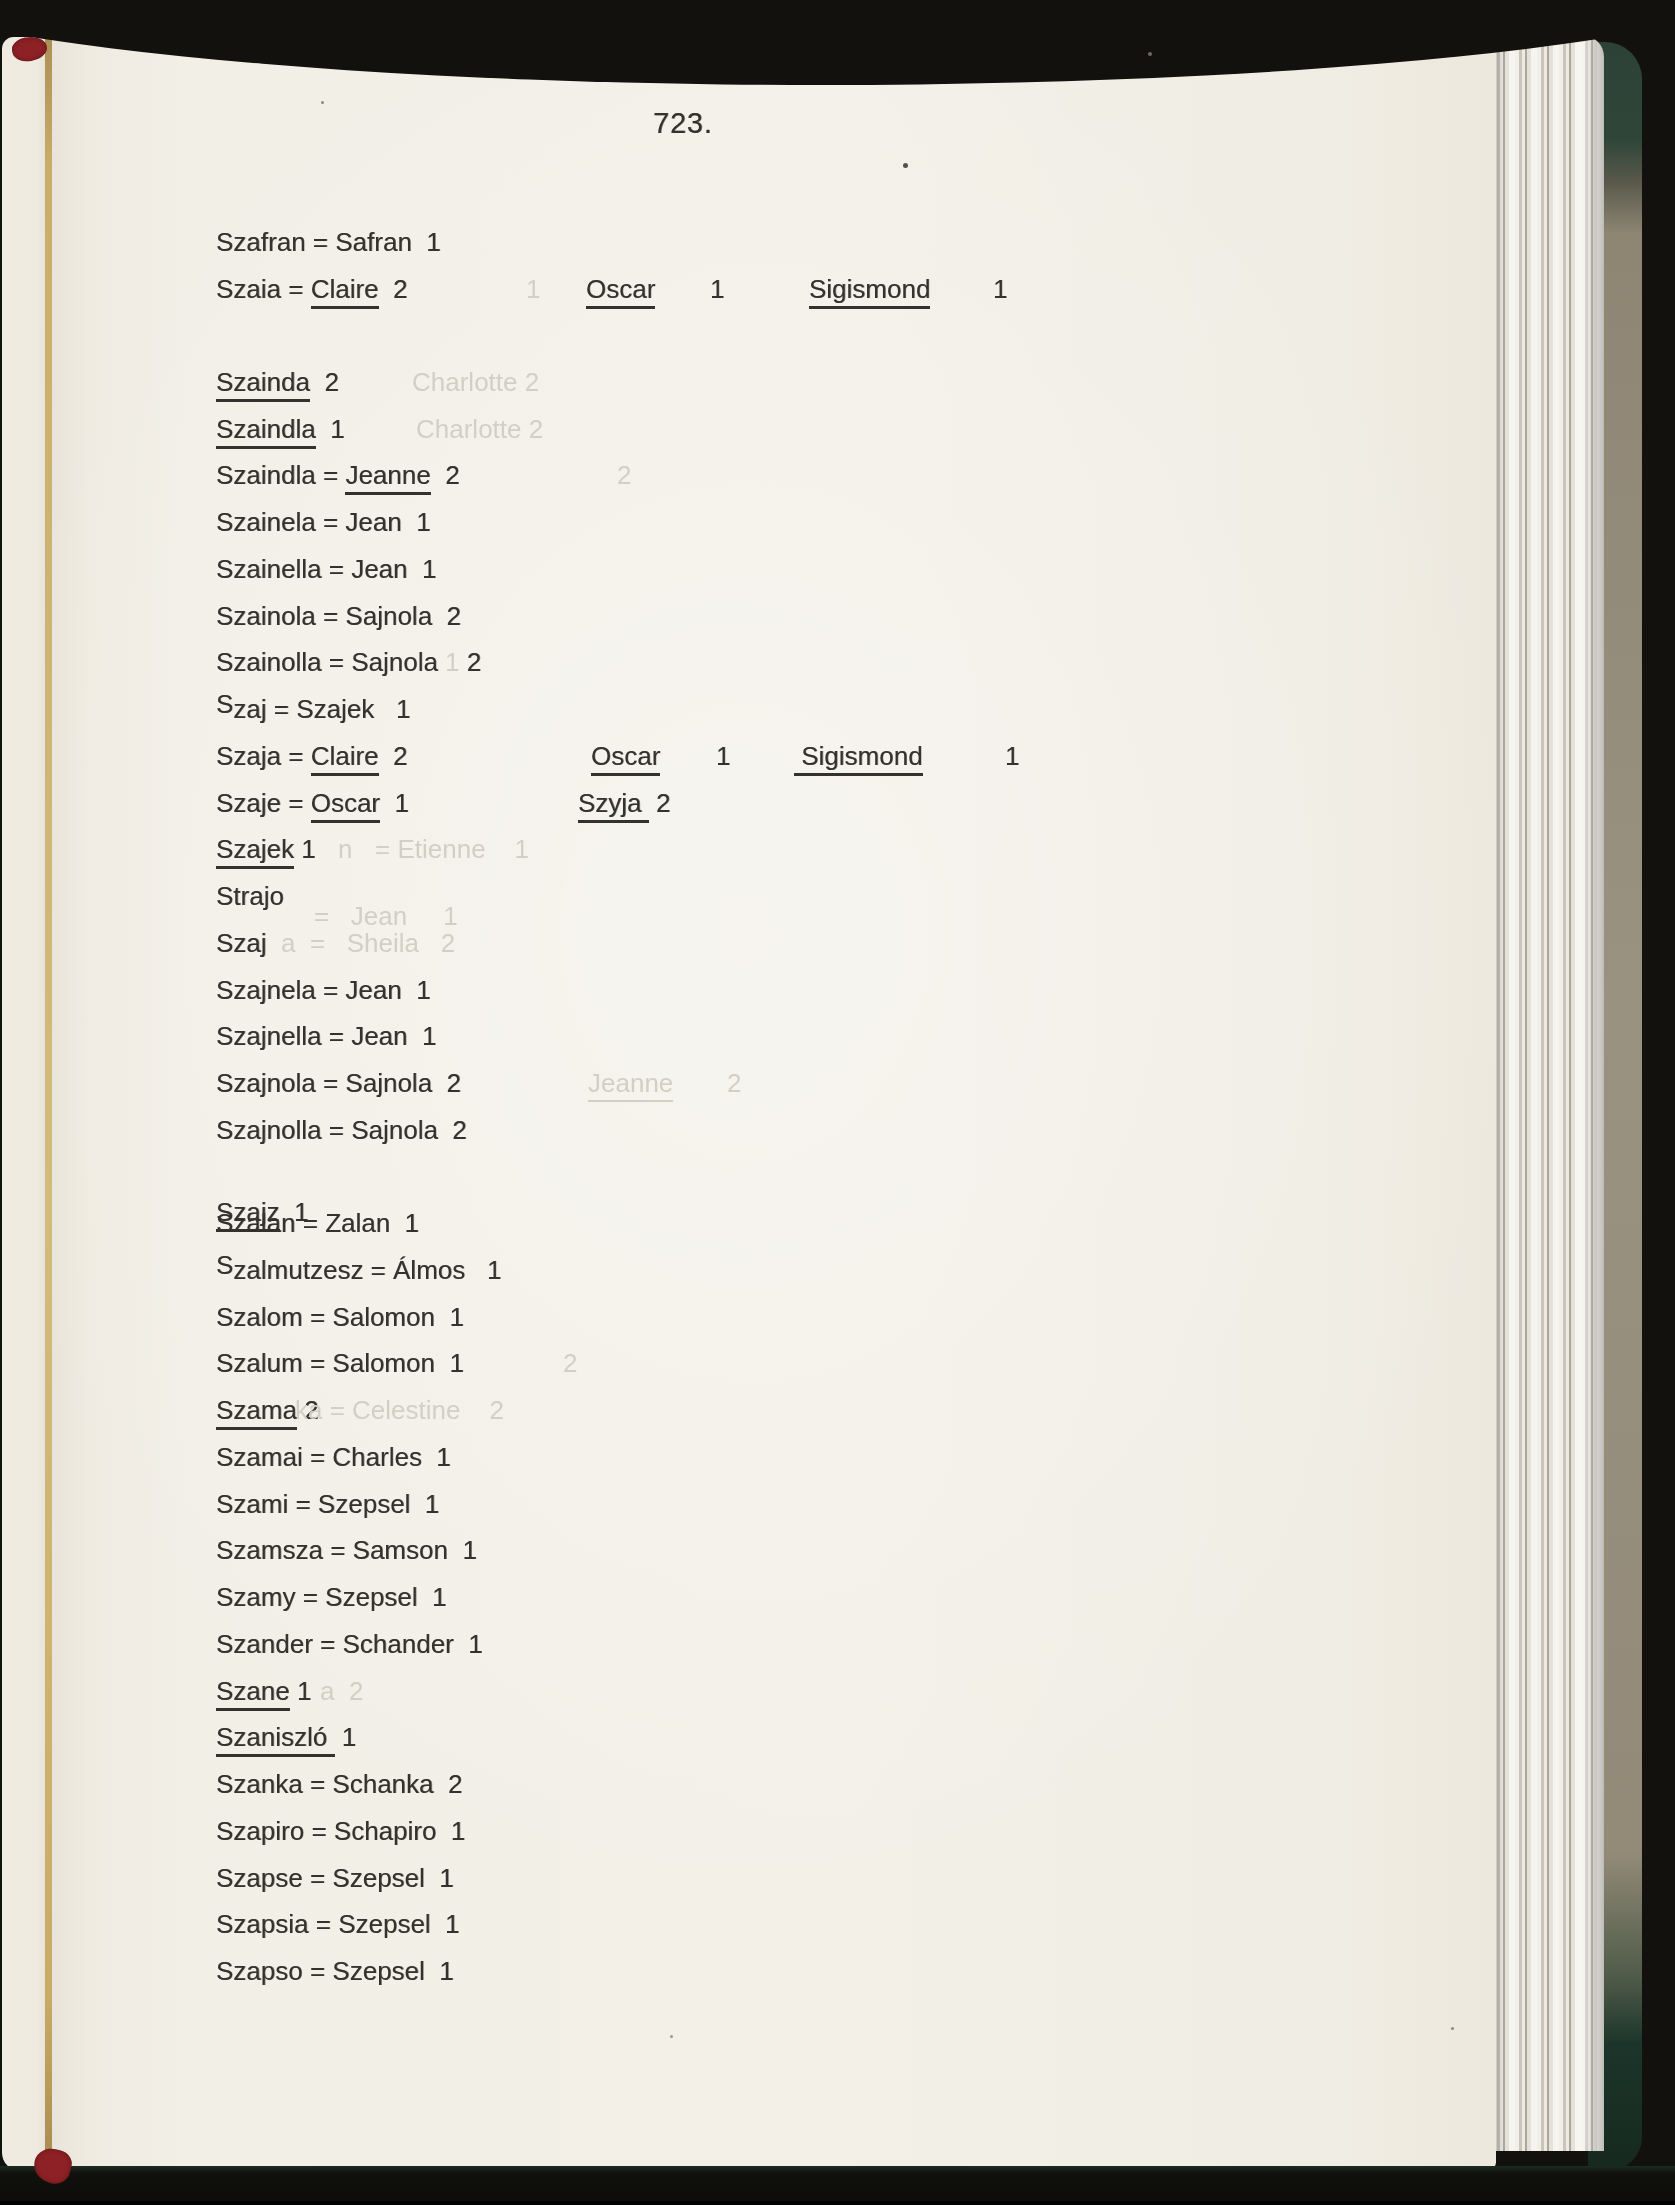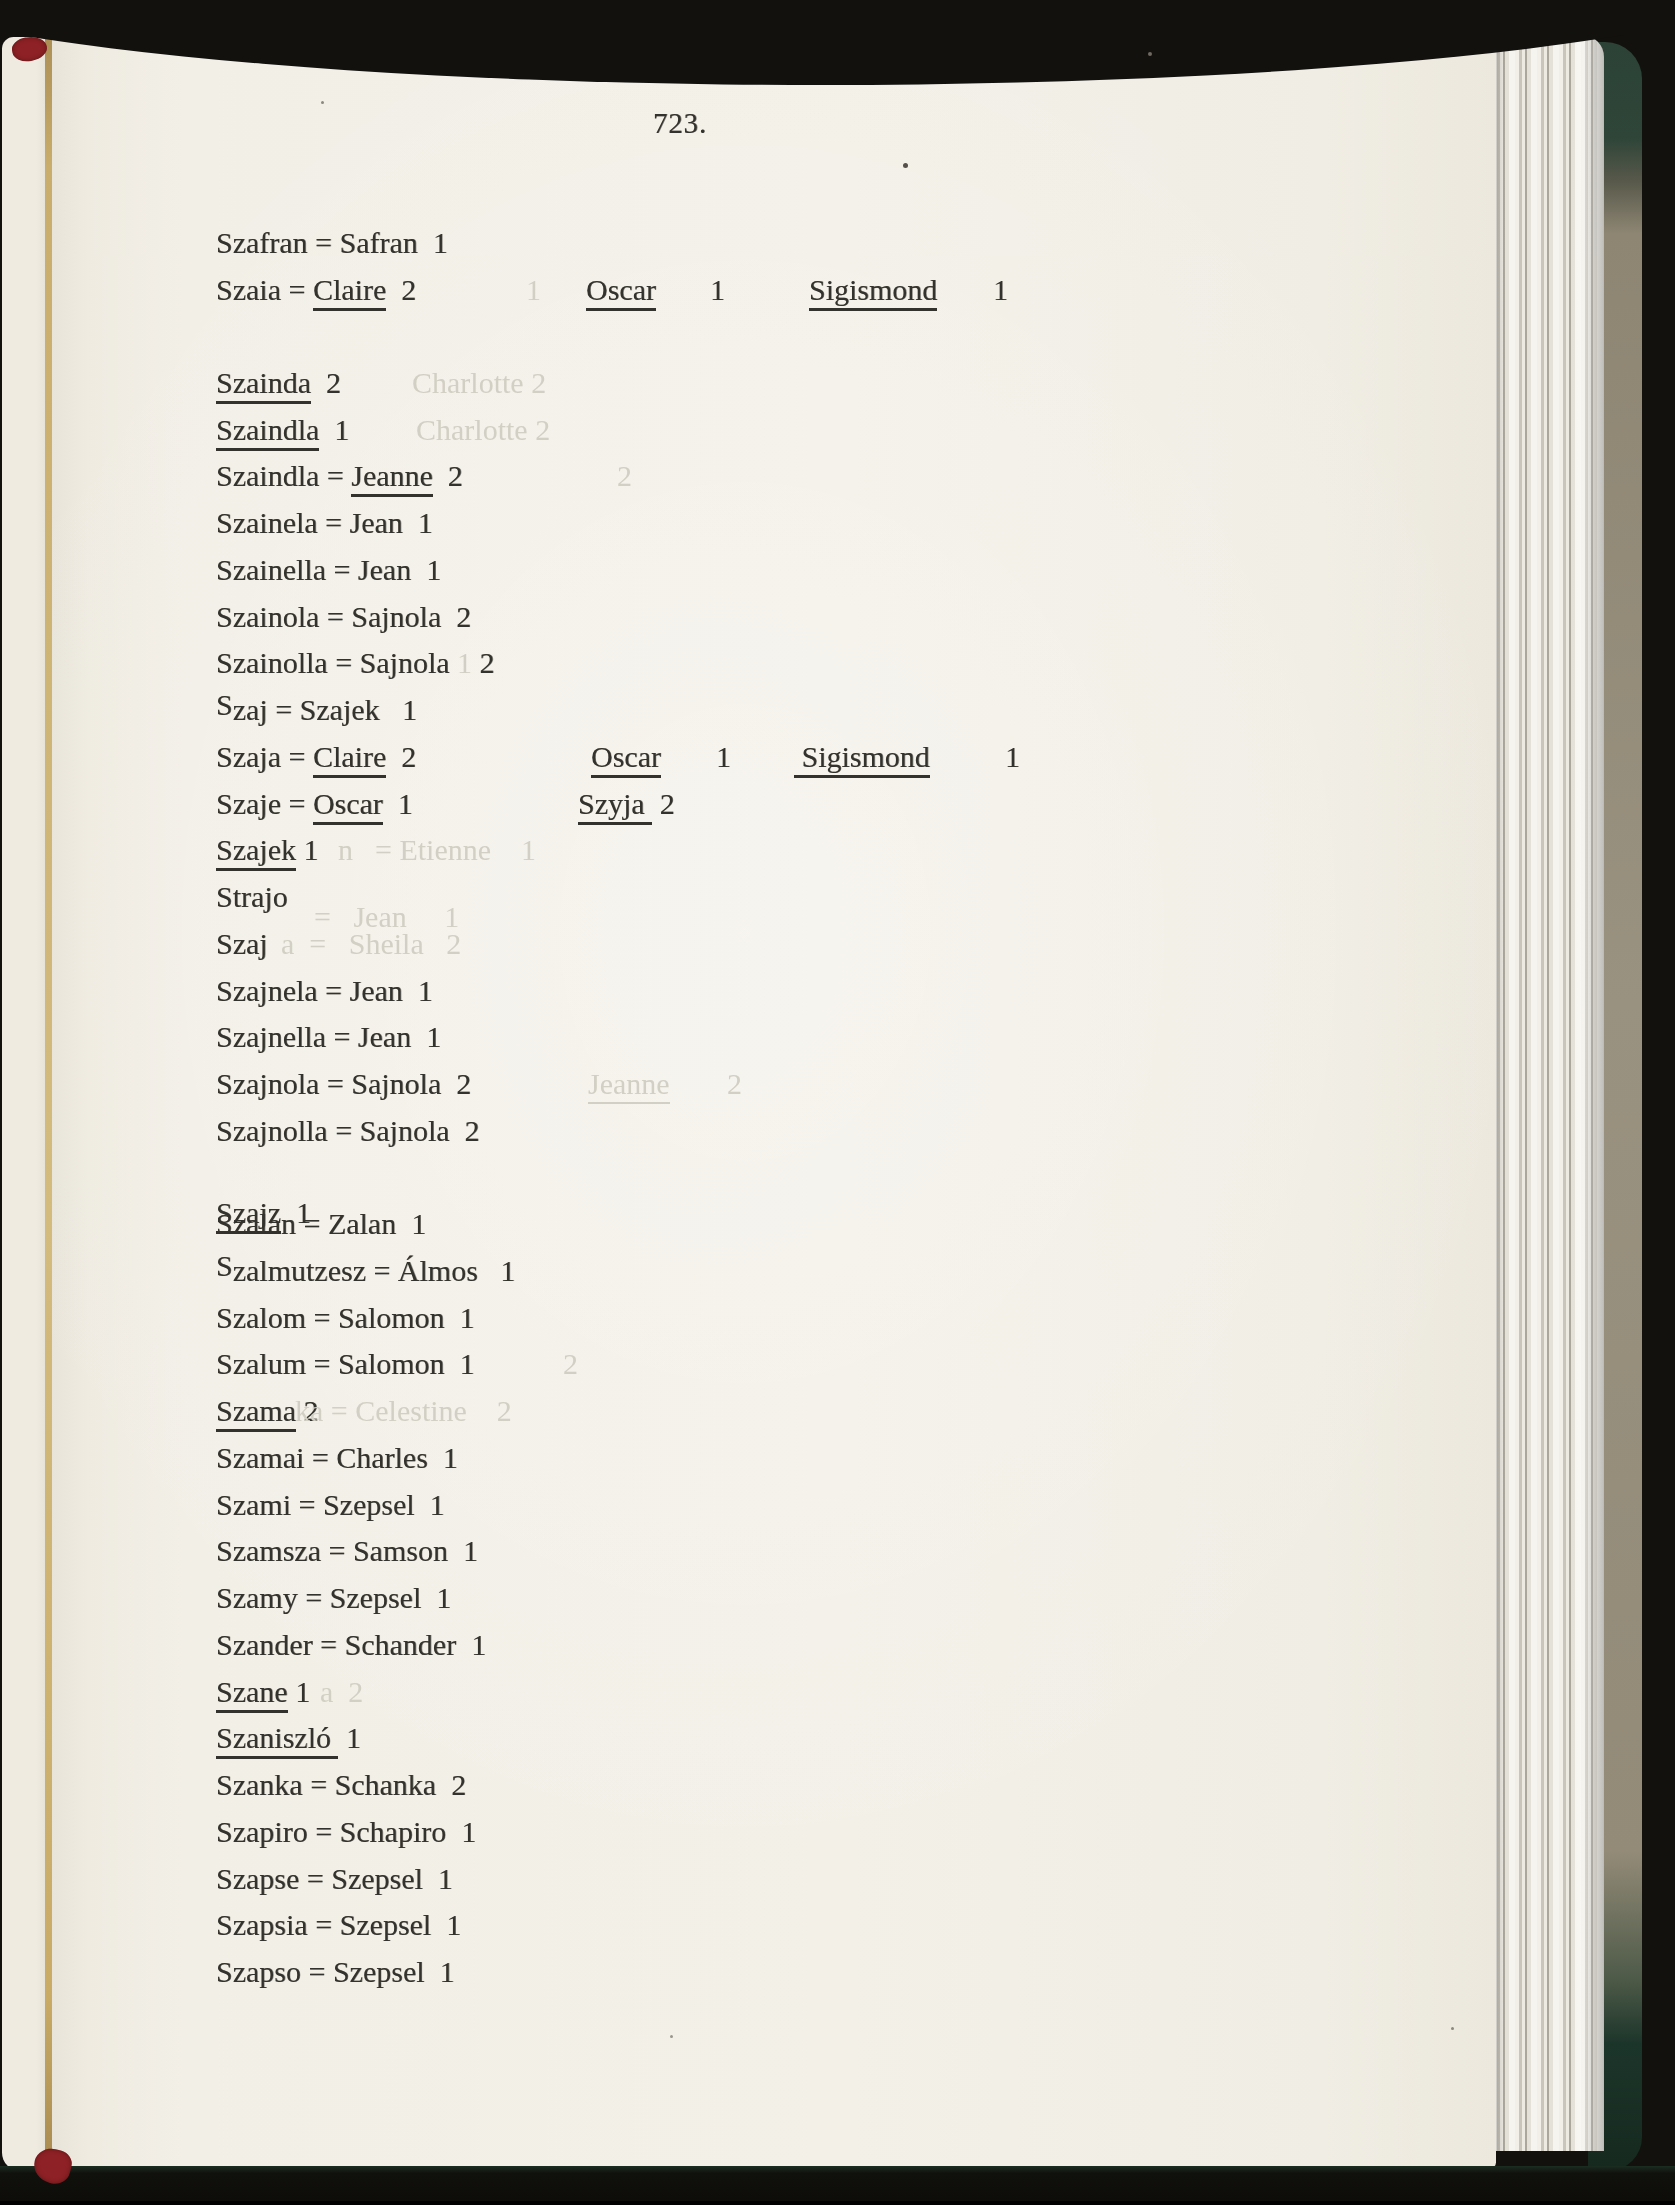--- a/index.html
+++ b/index.html
@@ -1,19 +1,19 @@
 <!DOCTYPE html>
 <html style="font-size:13.4px"><head>
 <meta charset="utf-8">
 <style>
   html,body{margin:0;padding:0;background:#000;}
   #stage{
     position:relative;width:1675px;height:2201px;overflow:hidden;
     background:var(--background,#12110e);
-    font-family:Liberation Serif, serif;
+    font-family:Liberation Sans, sans-serif;
   }
   .abs{position:absolute;}
   
   #cover-edge{
     left:1588px;top:42px;width:54px;height:2129px;
     border-radius:0 37px 34px 0;
     background:linear-gradient(180deg,
       var(--cover_green,#2c4237) 0%, #2e4538 4.5%, #57584a 6.5%,
       #8e8673 9%, var(--cover_tan,#9a9280) 45%, #938b78 85%,
       #4e5a48 91%, #1c352a 94%, #16291f 100%);
@@ -67,21 +67,21 @@
   
   #text-layer{left:0;top:0;width:1675px;height:2205px;}
   #page-number{
     left:653px;top:107px;font-size:29px;letter-spacing:0.8px;
     color:var(--ink,#34322c);
     text-shadow:0.7px 0 0 rgba(52,50,44,.55);
   }
   .line{position:absolute;left:0;width:1474px;height:39px;color:var(--ink,#34322c);}
   .run{
     position:absolute;top:0;white-space:pre;
-    font-size:30px;line-height:39px;
+    font-size:26px;line-height:39px;
     text-shadow:0.6px 0 0 rgba(52,50,44,.5);
   }
   .u{border-bottom:3.4px solid currentColor;padding-bottom:1.7px;}
   .g{color:var(--ghost,#d2cfc4);text-shadow:none;}
   .g.u{border-bottom-width:2.5px;}
   .r{position:relative;top:-5px;}
   .speck{position:absolute;border-radius:50%;}
 </style>
 </head>
 <body>

